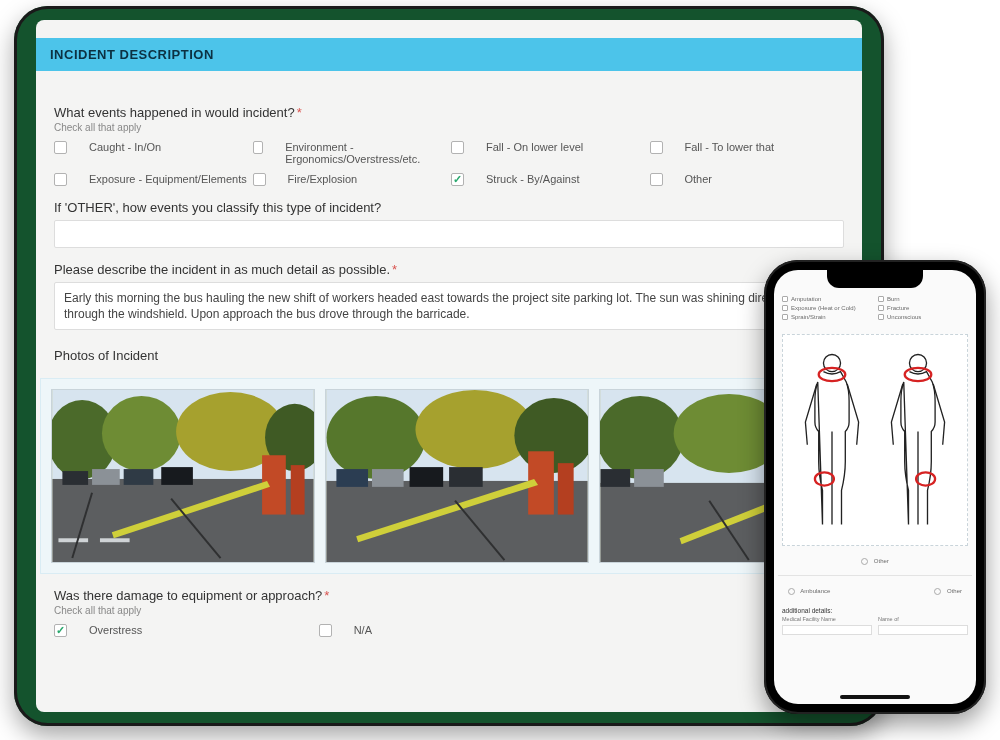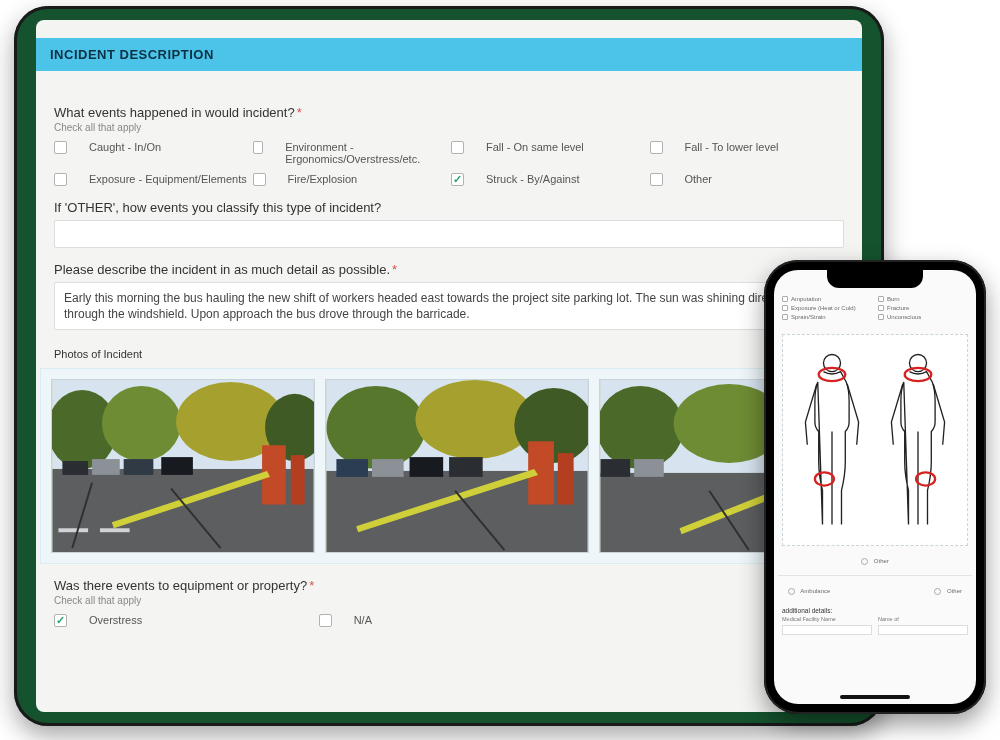--- a/index.html
+++ b/index.html
@@ -92,23 +92,23 @@
     padding: 7px 9px;
     margin-top: 5px;
     min-height: 28px;
   }
   .textarea {
     min-height: 40px;
     line-height: 1.35;
   }
 
   .photos-label {
-    font-size: 11px;
+    font-size: 13px;
     color: #333;
-    margin: 18px 18px 8px 18px;
+    margin: 18px 18px 15px 18px;
   }
   .photos-row {
     background: #eef6f9;
     border: 1px solid #d9ecf4;
     margin: 0 4px;
     padding: 10px;
     display: flex;
     gap: 10px;
     overflow: hidden;
   }
@@ -219,25 +219,25 @@
           <label class="cb-item">
             <span class="cb"></span>
             <span>Caught - In/On</span>
           </label>
           <label class="cb-item">
             <span class="cb"></span>
             <span>Environment - Ergonomics/Overstress/etc.</span>
           </label>
           <label class="cb-item">
             <span class="cb"></span>
-            <span>Fall - On same level</span>
-          </label>
-          <label class="cb-item">
-            <span class="cb"></span>
-            <span>Fall - To lower level</span>
+            <span>Fall - On lower level</span>
+          </label>
+          <label class="cb-item">
+            <span class="cb"></span>
+            <span>Fall - To lower that</span>
           </label>
           <label class="cb-item">
             <span class="cb"></span>
             <span>Exposure - Equipment/Elements</span>
           </label>
           <label class="cb-item">
             <span class="cb"></span>
             <span>Fire/Explosion</span>
           </label>
           <label class="cb-item">
@@ -316,21 +316,21 @@
             <rect x="34" y="80" width="30" height="18" fill="#8b9197"></rect>
             <rect x="220" y="64" width="28" height="64" fill="#c24a26"></rect>
             <polygon points="226,92 80,150 82,156 230,98" fill="#cfcf3a"></polygon>
             <path d="M110 112 L150 172" stroke="#2f3031" stroke-width="2"></path>
           </svg>
         </div>
       </div>
 
       <div class="form-area" style="padding-top:0">
         <div class="q-label">
-          <span>Was there events to equipment or property?</span><span class="req">*</span>
+          <span>Was there damage to equipment or approach?</span><span class="req">*</span>
         </div>
         <div class="hint">Check all that apply</div>
         <div class="checkbox-grid" style="grid-template-columns: repeat(3,1fr); margin-bottom:4px">
           <label class="cb-item">
             <span class="cb checked"></span>
             <span>Overstress</span>
           </label>
           <label class="cb-item">
             <span class="cb"></span>
             <span>N/A</span>

